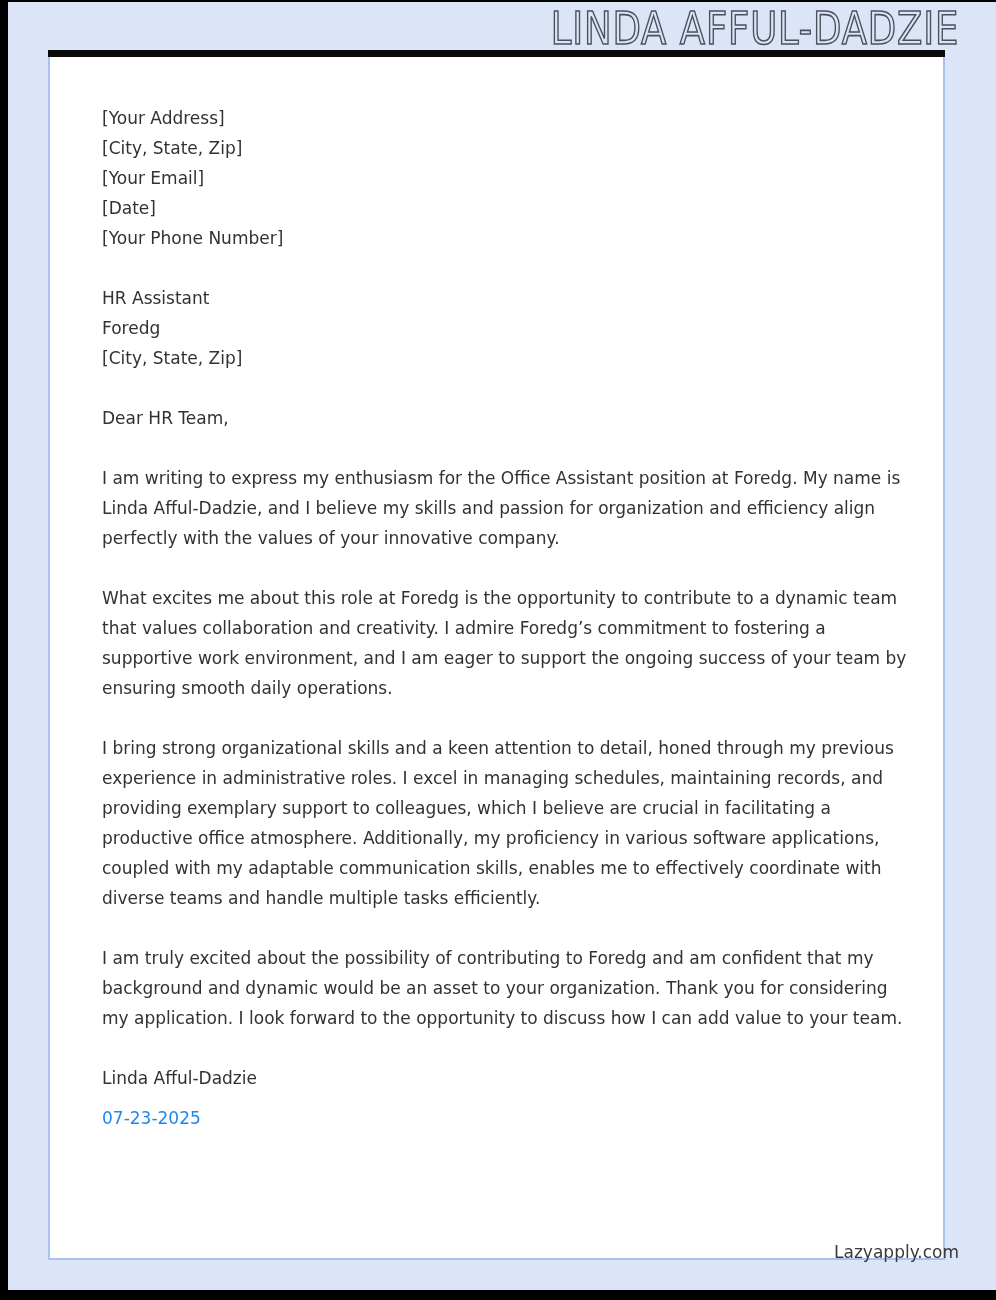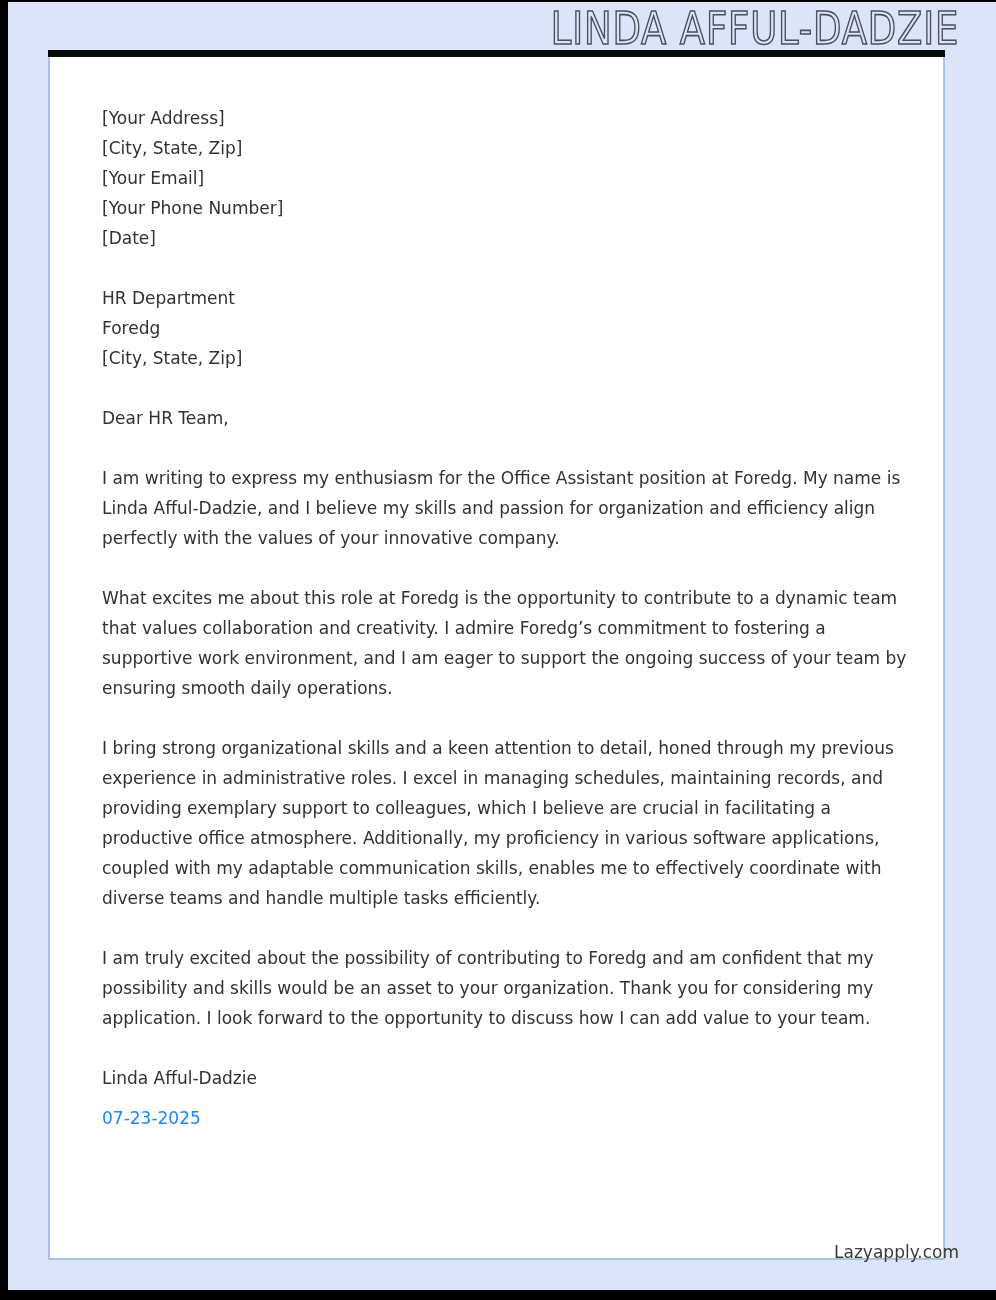--- a/index.html
+++ b/index.html
@@ -79,36 +79,36 @@
   <div class="header-title">LINDA AFFUL-DADZIE</div>
 
   <div class="header-rule"></div>
 
   <div class="page">
 
     <div class="block">
       <div class="addr-line">[Your Address]</div>
       <div class="addr-line">[City, State, Zip]</div>
       <div class="addr-line">[Your Email]</div>
+      <div class="addr-line">[Date]</div>
       <div class="addr-line">[Your Phone Number]</div>
-      <div class="addr-line">[Date]</div>
     </div>
 
     <div class="block">
-      <div class="addr-line">HR Department</div>
+      <div class="addr-line">HR Assistant</div>
       <div class="addr-line">Foredg</div>
       <div class="addr-line">[City, State, Zip]</div>
     </div>
 
     <p>Dear HR Team,</p>
 
     <p>I am writing to express my enthusiasm for the Office Assistant position at Foredg. My name is Linda Afful-Dadzie, and I believe my skills and passion for organization and efficiency align perfectly with the values of your innovative company.</p>
     <p>What excites me about this role at Foredg is the opportunity to contribute to a dynamic team that values collaboration and creativity. I admire Foredg’s commitment to fostering a supportive work environment, and I am eager to support the ongoing success of your team by ensuring smooth daily operations.</p>
     <p>I bring strong organizational skills and a keen attention to detail, honed through my previous experience in administrative roles. I excel in managing schedules, maintaining records, and providing exemplary support to colleagues, which I believe are crucial in facilitating a productive office atmosphere. Additionally, my proficiency in various software applications, coupled with my adaptable communication skills, enables me to effectively coordinate with diverse teams and handle multiple tasks efficiently.</p>
-    <p>I am truly excited about the possibility of contributing to Foredg and am confident that my possibility and skills would be an asset to your organization. Thank you for considering my application. I look forward to the opportunity to discuss how I can add value to your team.</p>
+    <p>I am truly excited about the possibility of contributing to Foredg and am confident that my background and dynamic would be an asset to your organization. Thank you for considering my application. I look forward to the opportunity to discuss how I can add value to your team.</p>
 
     <p class="signature">Linda Afful-Dadzie</p>
     <p class="date">07-23-2025</p>
 
   </div>
 
   <div class="watermark">Lazyapply.com</div>
 
 </div>
 

